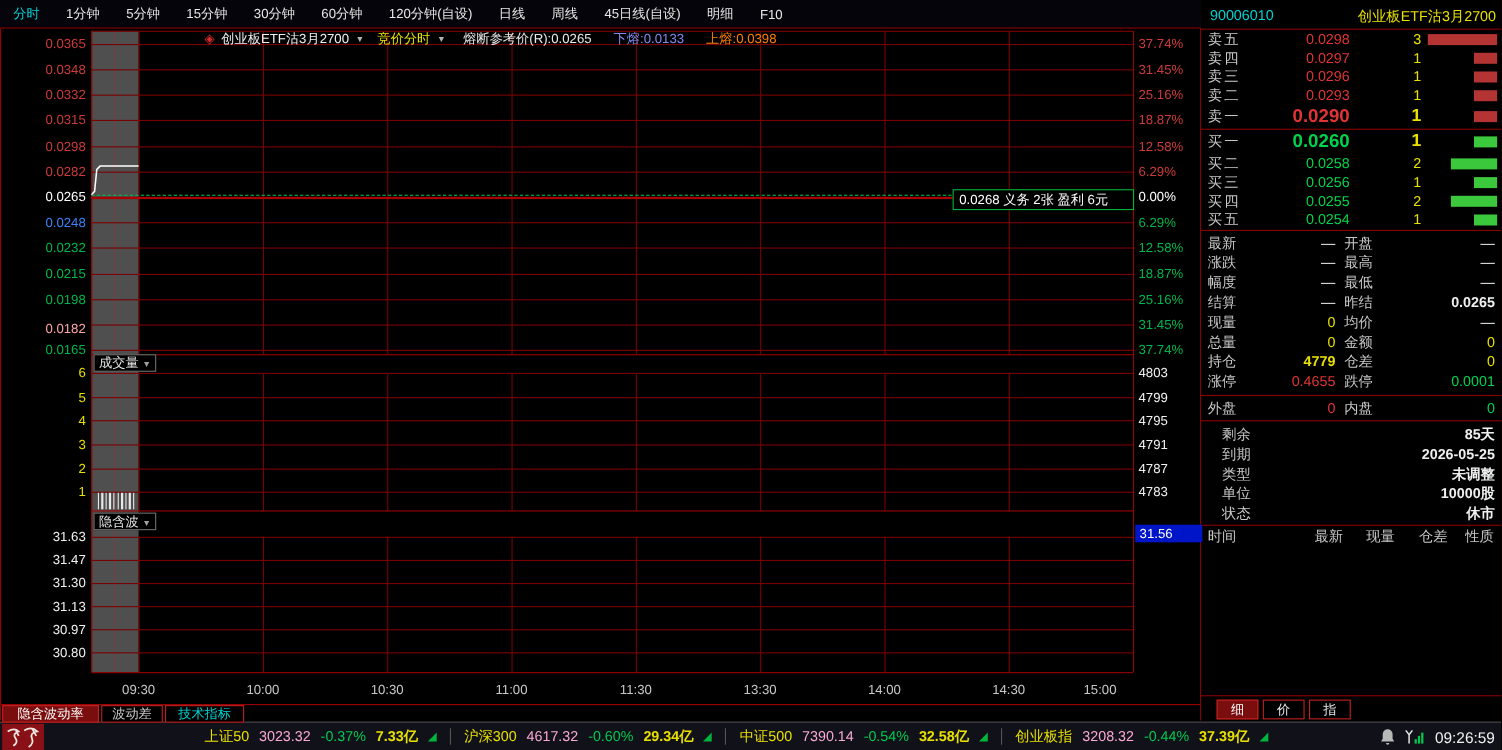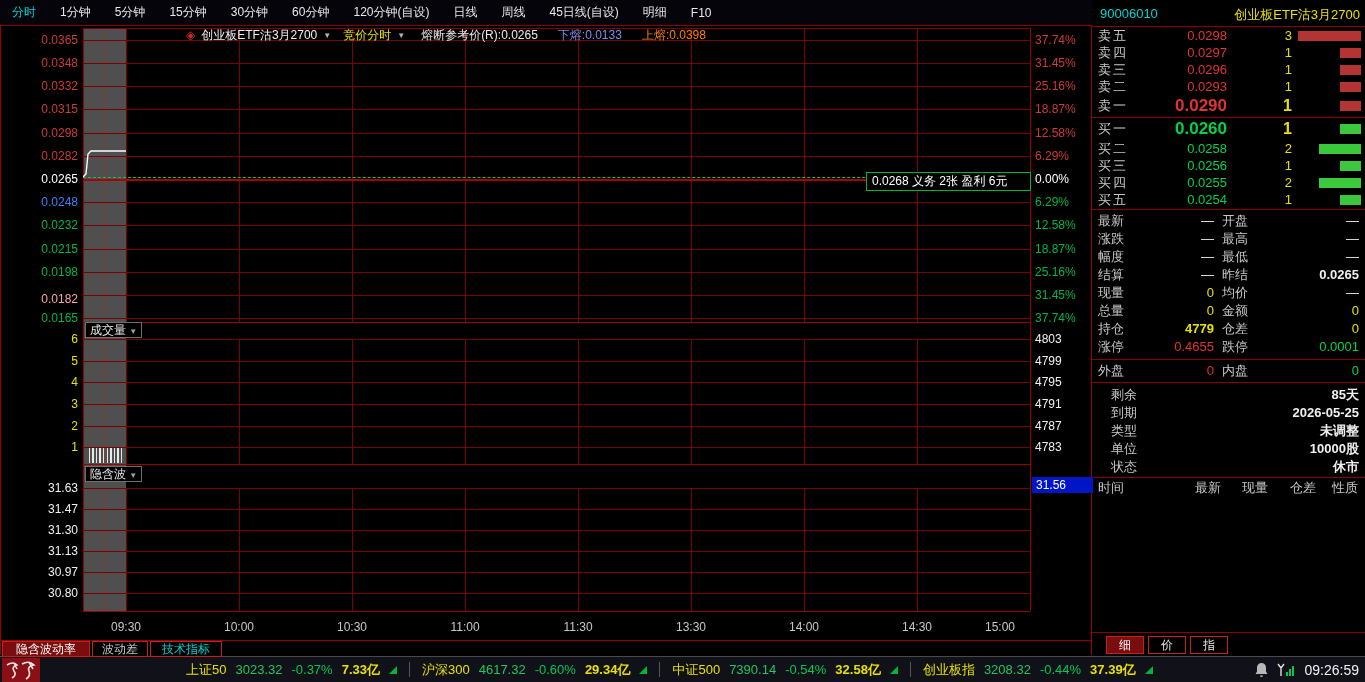--- a/index.html
+++ b/index.html
@@ -66,21 +66,21 @@
   .th{position:absolute;}
   .rtab{position:absolute;top:636px;width:36px;height:16px;line-height:16px;text-align:center;
         font-size:12px;border:1px solid #c42020;background:#000;color:#e8e8e8;z-index:5;}
   .rtab.sel{background:#7a0e0e;color:#fff;}
   
   .statusbar{position:absolute;left:0;top:656px;width:1365px;height:26px;background:#111119;
              border-top:1px solid #4a4a4a;box-sizing:border-box;}
   .logo{position:absolute;left:2px;top:1px;width:38px;height:24px;background:#8a1018;}
   .idx-wrap{position:absolute;left:186px;top:0;height:25px;display:flex;align-items:center;}
   .idx{display:flex;align-items:center;gap:9px;font-size:13px;white-space:nowrap;}
-  .idx .nm{color:#e8e000;} .idx .val{color:#22c55e;} .idx .pct{color:#00c850;}
+  .idx .nm{color:#e8e000;} .idx .val{color:#f9a8d4;} .idx .pct{color:#00c850;}
   .idx .amt{color:#e8e000;font-weight:bold;}
   .tri-up{width:0;height:0;border-left:8px solid transparent;border-bottom:8px solid #00b43c;}
   .idx-sep{width:1px;height:15px;background:#555;margin:0 12px;}
   .sb-right{position:absolute;right:6px;top:0;height:25px;display:flex;align-items:center;gap:8px;}
   .sb-time{color:#f0f0f0;font-size:14px;}
 </style>
 </head>
 <body>
 
 <div class="app">

